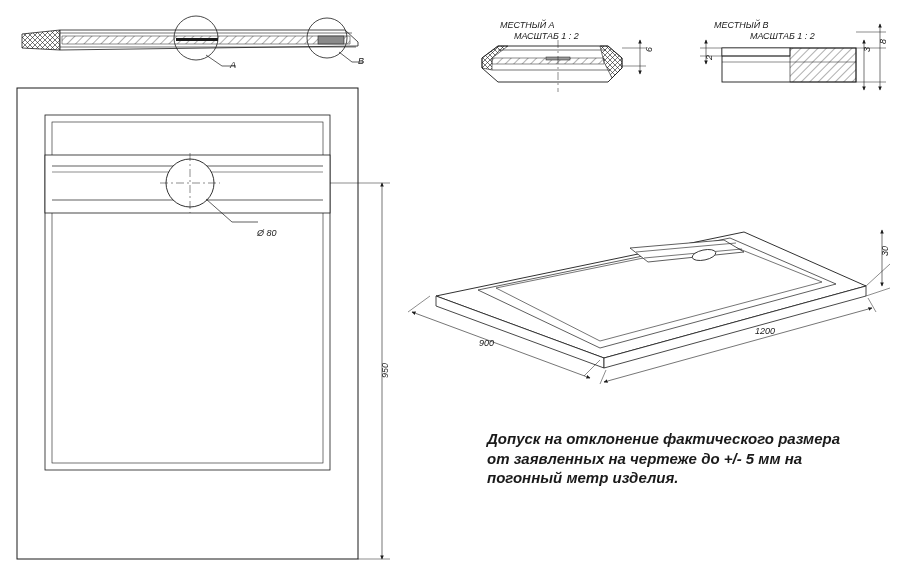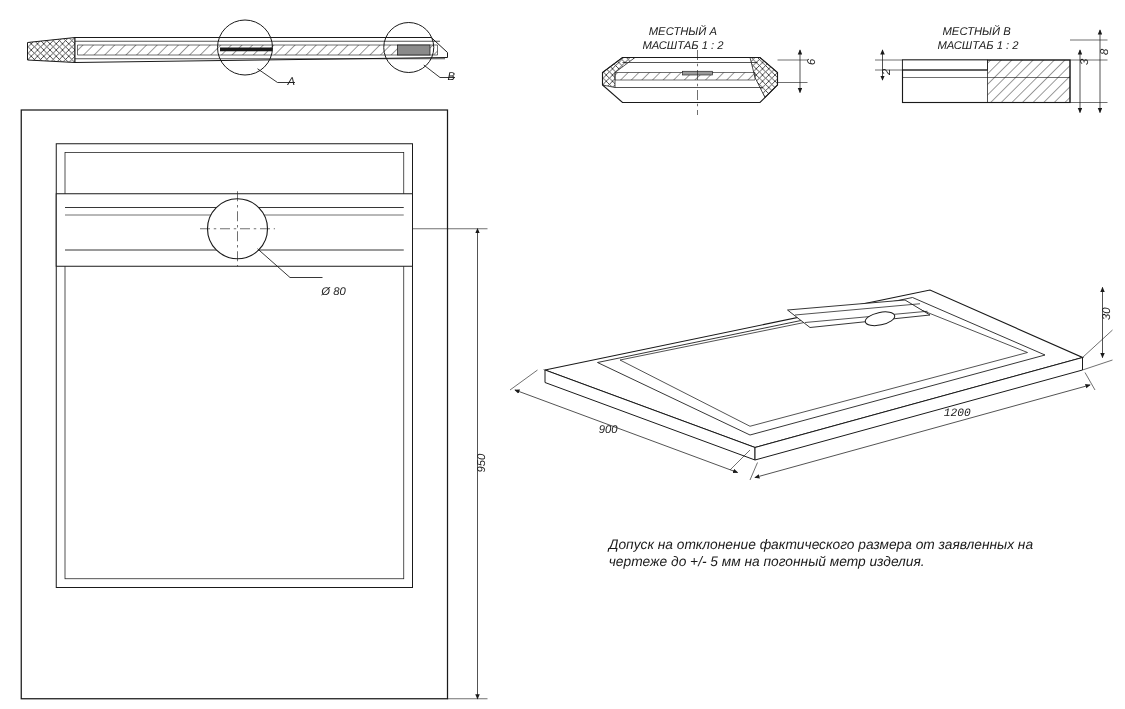--- a/index.html
+++ b/index.html
@@ -33,25 +33,26 @@
     white-space: pre;
     line-height: 1.25;
   }
   .lbl.rot {
     transform-origin: 0 0;
     transform: rotate(-90deg);
   }
   .note {
     position: absolute;
     font-family: "Liberation Sans", sans-serif;
-    font-size: 11px;
+    font-size: 15px;
     font-style: italic;
     color: #1a1a1a;
     line-height: 1.3;
     width: 360px;
+    font-weight: bold;
   }
 </style>
 </head>
 <body>
 
 <div id="sheet">
 
   <svg class="svg-layer" viewBox="0 0 900 567">
     <defs>
       <pattern id="hatch" width="6" height="6" patternUnits="userSpaceOnUse" patternTransform="rotate(45)">
@@ -174,33 +175,33 @@
 
       <line x1="866" y1="286" x2="890" y2="264" stroke-width="0.5"></line>
       <line x1="866" y1="296" x2="890" y2="288" stroke-width="0.5"></line>
       <line x1="882" y1="230" x2="882" y2="286" stroke-width="0.6" marker-start="url(#arrowE)" marker-end="url(#arrowS)"></line>
     </g>
   </svg>
 
   <div class="lbl" style="left:230px; top:60px;">A</div>
   <div class="lbl" style="left:358px; top:56px;">B</div>
 
-  <div class="lbl" style="left:519px; top:20px;">МЕСТНЫЙ А</div>
+  <div class="lbl" style="left:500px; top:20px;">МЕСТНЫЙ А</div>
   <div class="lbl" style="left:514px; top:31px;">МАСШТАБ 1 : 2</div>
   <div class="lbl rot" style="left:644px; top:52px;">6</div>
 
-  <div class="lbl" style="left:754px; top:20px;">МЕСТНЫЙ В</div>
+  <div class="lbl" style="left:714px; top:20px;">МЕСТНЫЙ В</div>
   <div class="lbl" style="left:750px; top:31px;">МАСШТАБ 1 : 2</div>
   <div class="lbl rot" style="left:704px; top:60px;">2</div>
   <div class="lbl rot" style="left:862px; top:52px;">3</div>
   <div class="lbl rot" style="left:878px; top:44px;">8</div>
 
   <div class="lbl" style="left:257px; top:228px;">Ø 80</div>
 
   <div class="lbl rot" style="left:380px; top:378px;">950</div>
 
   <div class="lbl" style="left:479px; top:338px;">900</div>
-  <div class="lbl" style="left:755px; top:326px;font-family:Liberation Mono, monospace;">1200</div>
+  <div class="lbl" style="left:755px; top:326px;">1200</div>
   <div class="lbl rot" style="left:880px; top:256px;">30</div>
 
   <div class="note" style="left:487px; top:429px;">Допуск на отклонение фактического размера от заявленных на чертеже до +/- 5 мм на погонный метр изделия.</div>
 
 </div>
 
 </body></html>

